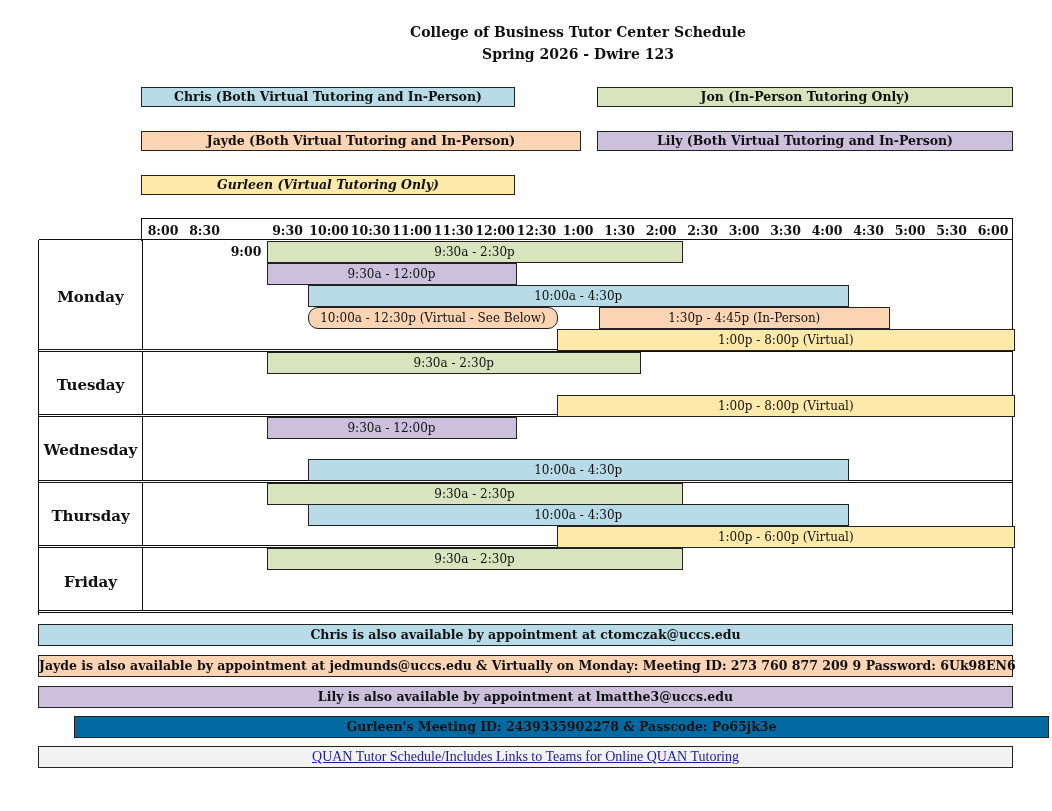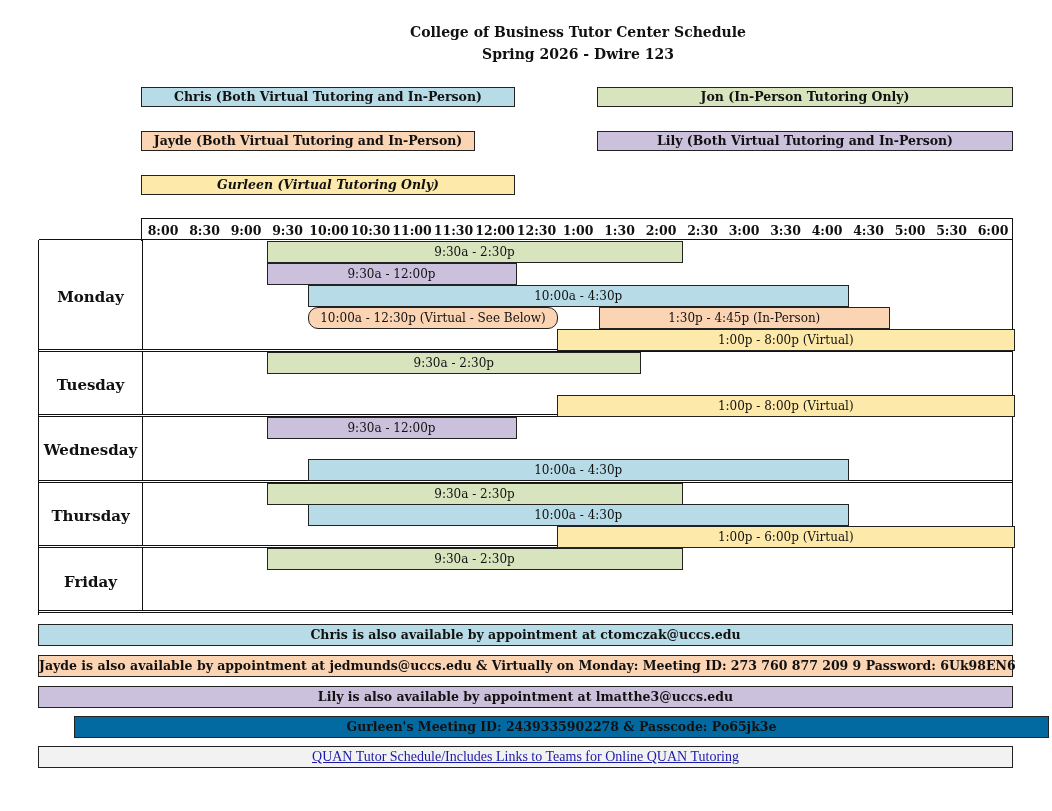--- a/index.html
+++ b/index.html
@@ -23,29 +23,29 @@
   .note a { color:#1a1aa8; text-decoration:underline; font-weight:normal; font-family:"Liberation Serif",serif; font-size:14px; }
 </style>
 </head>
 <body>
 
 <div class="title" style="top:24px;left:0;width:1156px;">College of Business Tutor Center Schedule</div>
 <div class="title" style="top:46px;left:0;width:1156px;">Spring 2026 - Dwire 123</div>
 
 <div class="legend" style="left:141px;top:87px;width:374px;background:#b7dce8;">Chris (Both Virtual Tutoring and In-Person)</div>
 <div class="legend" style="left:597px;top:87px;width:416px;background:#d8e4bd;">Jon (In-Person Tutoring Only)</div>
-<div class="legend" style="left:141px;top:131px;width:334px;background:#fbd4b4;">Jayde (Both Virtual Tutoring and In-Person)</div>
+<div class="legend" style="left:141px;top:131px;width:440px;background:#fbd4b4;">Jayde (Both Virtual Tutoring and In-Person)</div>
 <div class="legend" style="left:597px;top:131px;width:416px;background:#ccc1dc;">Lily (Both Virtual Tutoring and In-Person)</div>
 <div class="legend" style="left:141px;top:175px;width:374px;background:#fde9a9;font-style:italic;">Gurleen (Virtual Tutoring Only)</div>
 
 <div class="hdr-box"></div>
 <div id="hdr-labels">
     <div class="hdr-label" style="left: 142px;">8:00</div>
     <div class="hdr-label" style="left: 183.5px;">8:30</div>
-    <div class="hdr-label" style="left: 225px;">9:00</div>
+    <div class="hdr-label" style="left: 225px; margin-top: 21px;">9:00</div>
     <div class="hdr-label" style="left: 266.5px;">9:30</div>
     <div class="hdr-label" style="left: 308px;">10:00</div>
     <div class="hdr-label" style="left: 349.5px;">10:30</div>
     <div class="hdr-label" style="left: 391px;">11:00</div>
     <div class="hdr-label" style="left: 432.5px;">11:30</div>
     <div class="hdr-label" style="left: 474px;">12:00</div>
     <div class="hdr-label" style="left: 515.5px;">12:30</div>
     <div class="hdr-label" style="left: 557px;">1:00</div>
     <div class="hdr-label" style="left: 598.5px;">1:30</div>
     <div class="hdr-label" style="left: 640px;">2:00</div>

